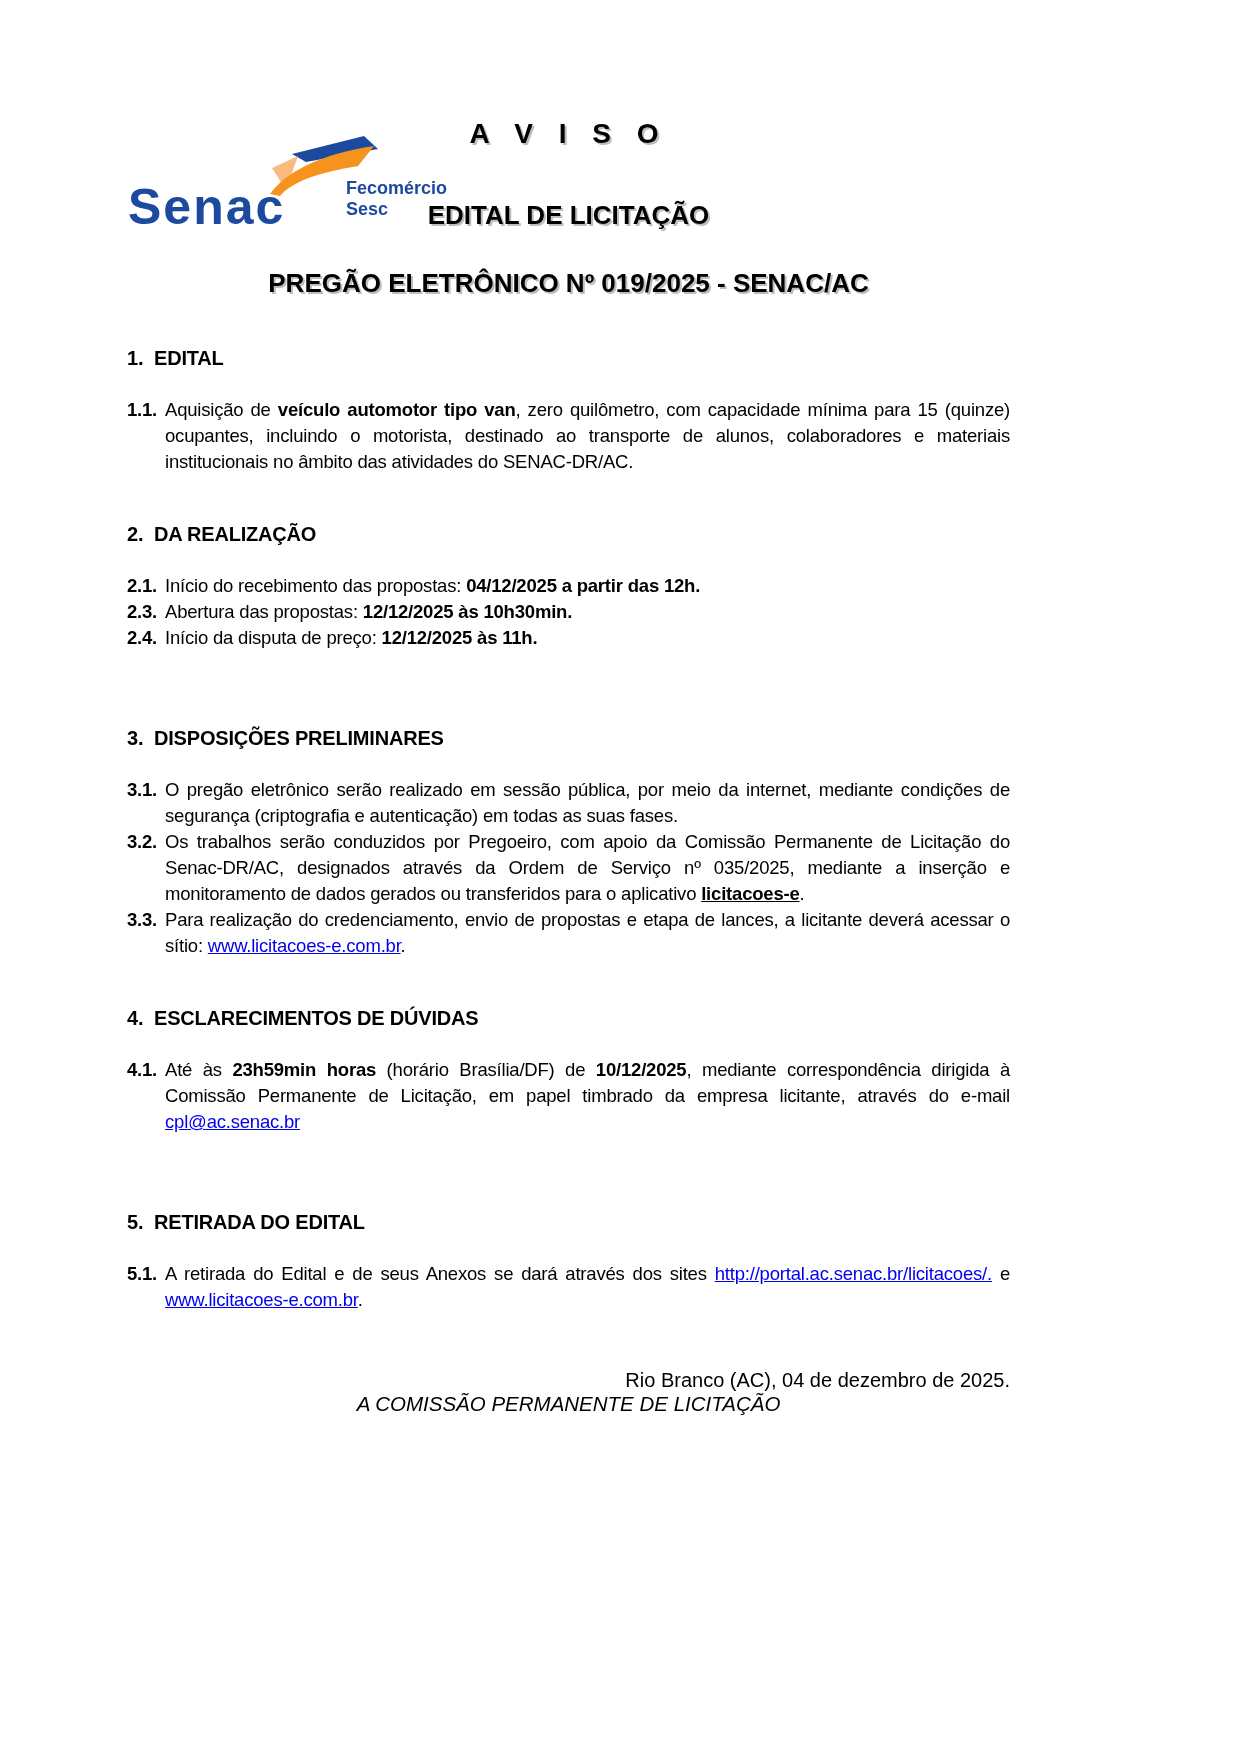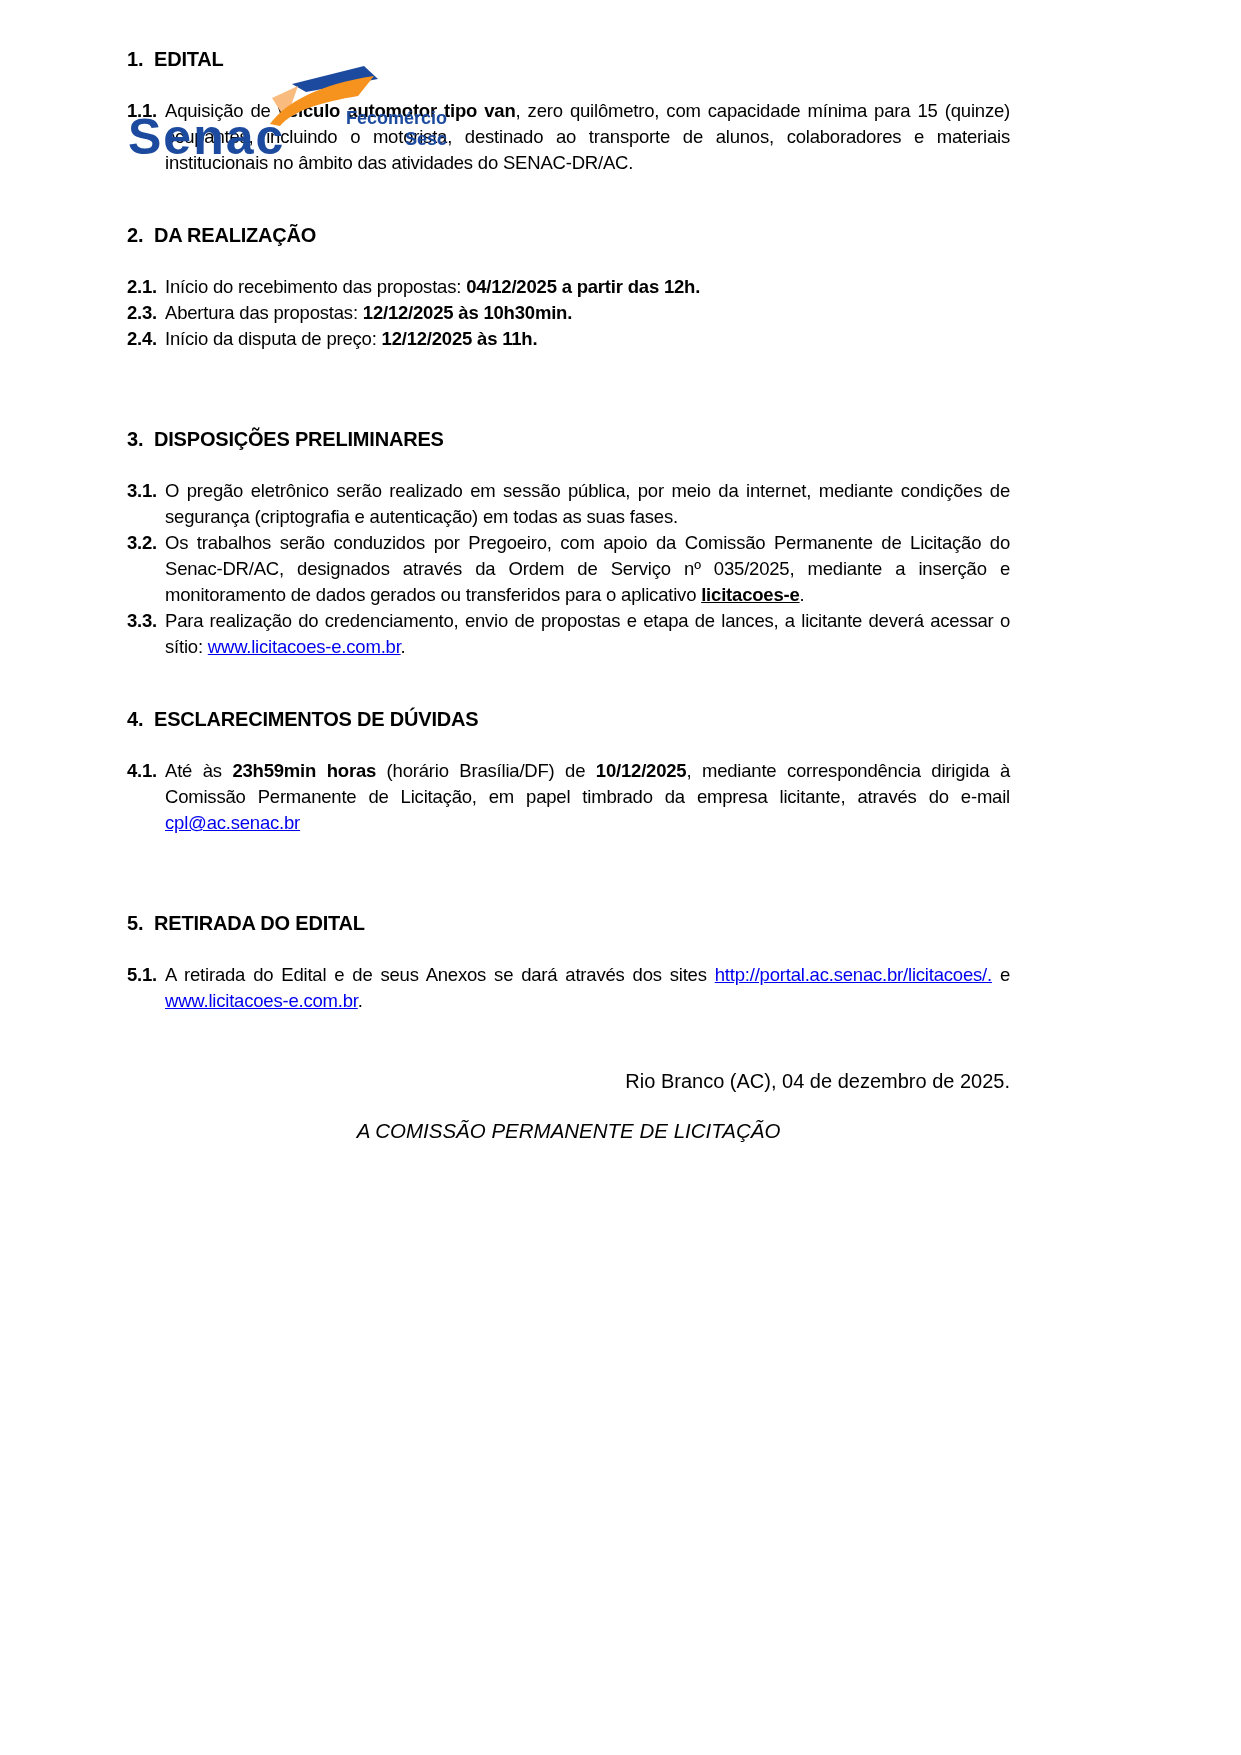--- a/index.html
+++ b/index.html
@@ -22,21 +22,21 @@
   
   .logo{position:absolute;left:128px;top:20px;width:320px;height:95px;}
   .logo-mark{position:absolute;left:118px;top:-4px;width:150px;height:62px;}
   .logo-word{
     position:absolute;left:0;top:44px;
     font-size:50px;font-weight:bold;color:var(--navy);
     letter-spacing:2px;line-height:1;
   }
   .logo-partner{
     position:absolute;left:218px;top:40px;
-    font-size:18px;font-weight:bold;color:var(--navy);line-height:21px;text-align:right;
+    font-size:18px;font-weight:bold;color:var(--navy);line-height:21px;
   }
 
   
   .content{margin:0 231px 0 127px;}
   .titles{text-align:center;}
   .title-aviso{
     margin-top:118px;
     font-size:28px;font-weight:bold;letter-spacing:9px;
     text-shadow:2px 2px 0 #bdbdbd;
   }
@@ -64,21 +64,21 @@
   .item{display:flex;font-size:18.5px;line-height:26px;letter-spacing:-0.2px;}
   .item-num{width:38px;flex-shrink:0;font-weight:bold;}
   .item-body{flex:1;text-align:justify;}
   .b{font-weight:bold;margin-top:20px;}
   .u{text-decoration:underline;}
   a.link{color:var(--link);text-decoration:underline;cursor:pointer;}
 
   
   .closing{text-align:center;}
   .place-date{margin-top:56px;font-size:20px;text-align:right;}
-  .signature{margin-top:26px;font-size:20.5px;font-style:italic;}
+  .signature{font-size:20.5px;font-style:italic;}
 </style>
 </head>
 <body>
 
 <div class="page">
 
   <div class="logo">
     <svg class="logo-mark" viewBox="0 0 150 62" xmlns="http://www.w3.org/2000/svg">
       <polygon points="46,20 118,2 132,15 60,28" fill="#1b4a9e"></polygon>
       <polygon points="26,34 52,22 40,56" fill="#f9bb7e"></polygon>
@@ -86,20 +86,25 @@
     </svg>
     <div class="logo-word">Senac</div>
     <div class="logo-partner">
       <div>Fecomércio</div>
       <div>Sesc</div>
     </div>
   </div>
 
   <div class="content">
 
+    <div class="titles">
+      <div class="title-aviso">A V I S O</div>
+      <div class="title-edital">EDITAL DE LICITAÇÃO</div>
+      <div class="title-pregao">PREGÃO ELETRÔNICO Nº 019/2025 - SENAC/AC</div>
+    </div>
 
     <div id="sections">
         <div class="section">
           <div class="sec-heading">
             <span class="sec-num">1.</span>
             <span>EDITAL</span>
           </div>
           <div class="item">
             <span class="item-num">1.1.</span>
             <div class="item-body"><span>Aquisição de </span><span class="b">veículo automotor tipo van</span><span>, zero quilômetro, com capacidade mínima para 15 (quinze) ocupantes, incluindo o motorista, destinado ao transporte de alunos, colaboradores e materiais institucionais no âmbito das atividades do SENAC-DR/AC.</span></div>

